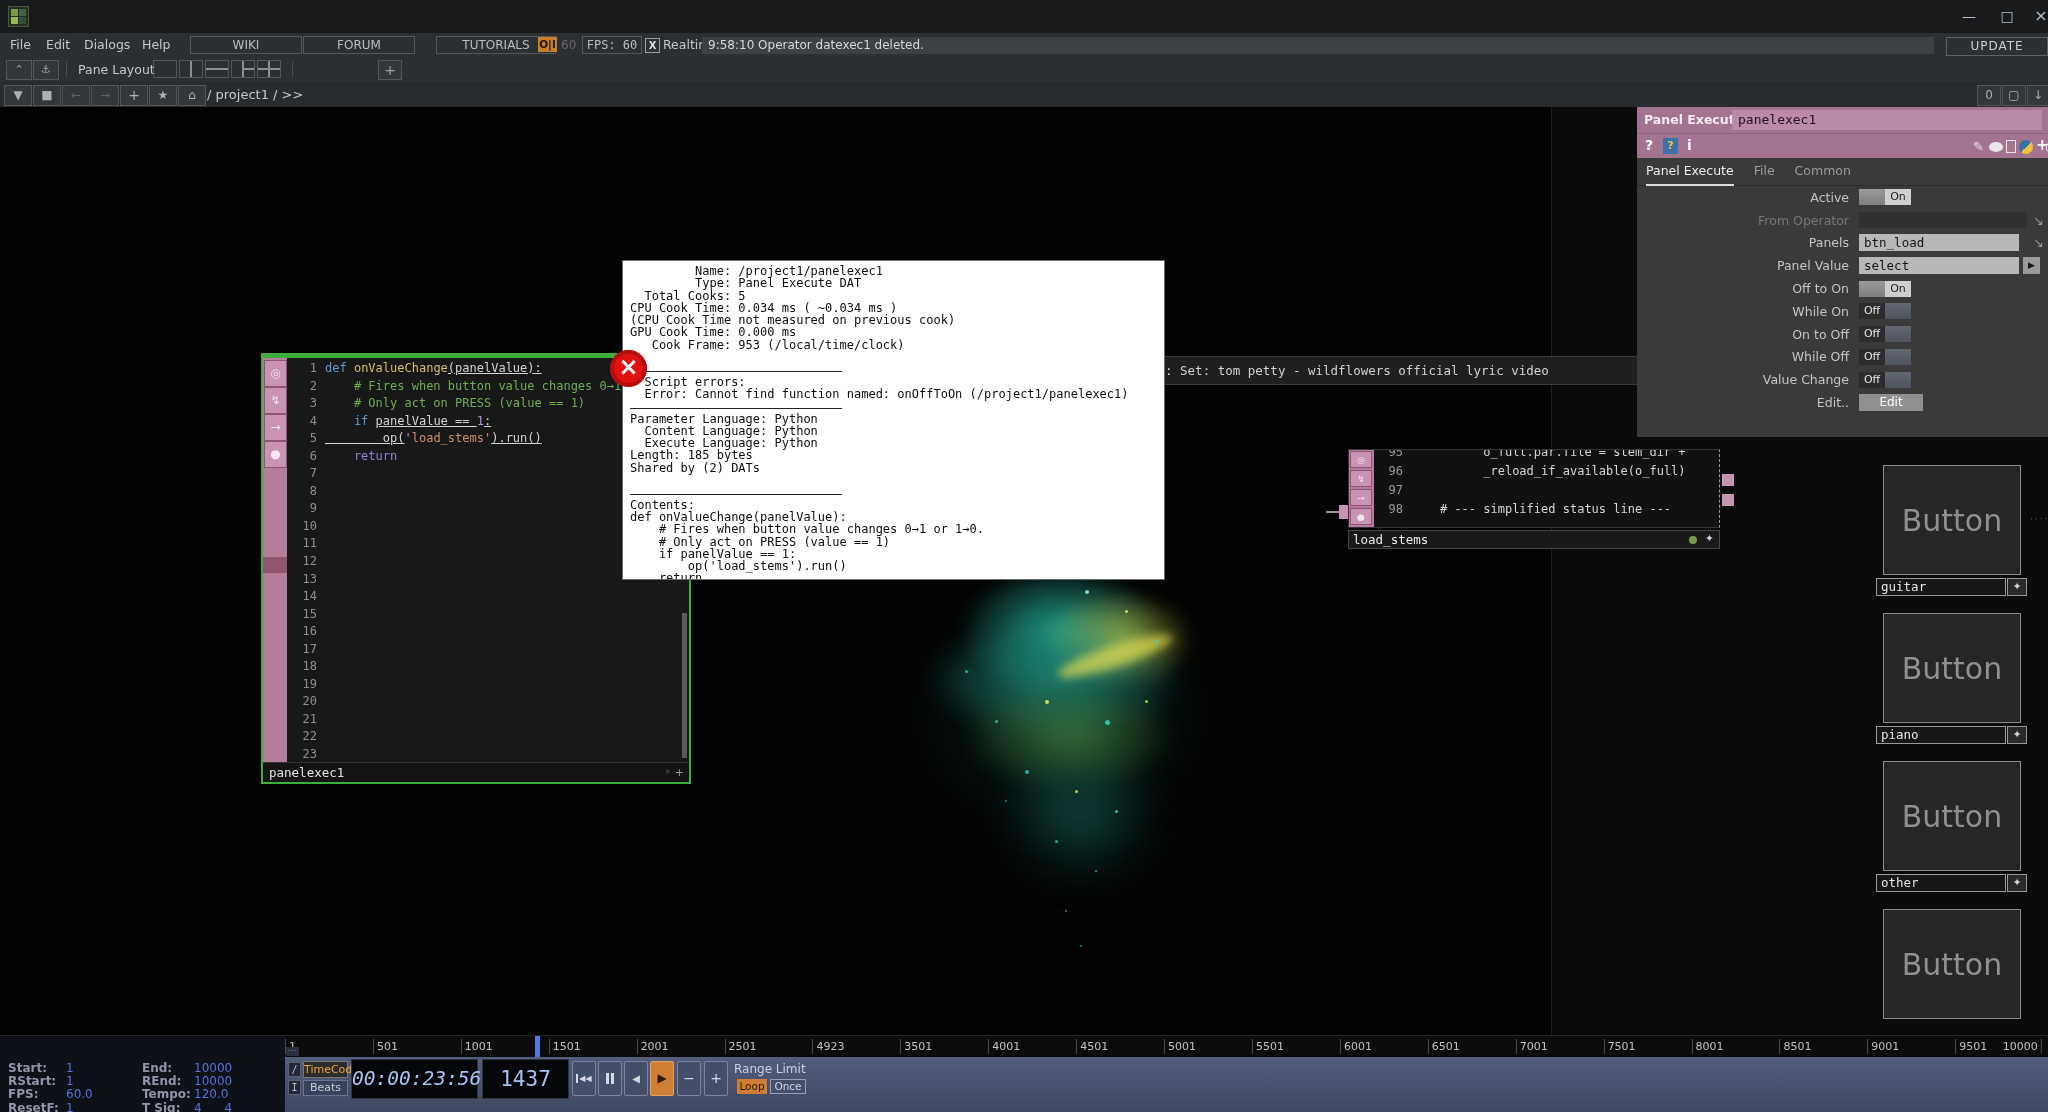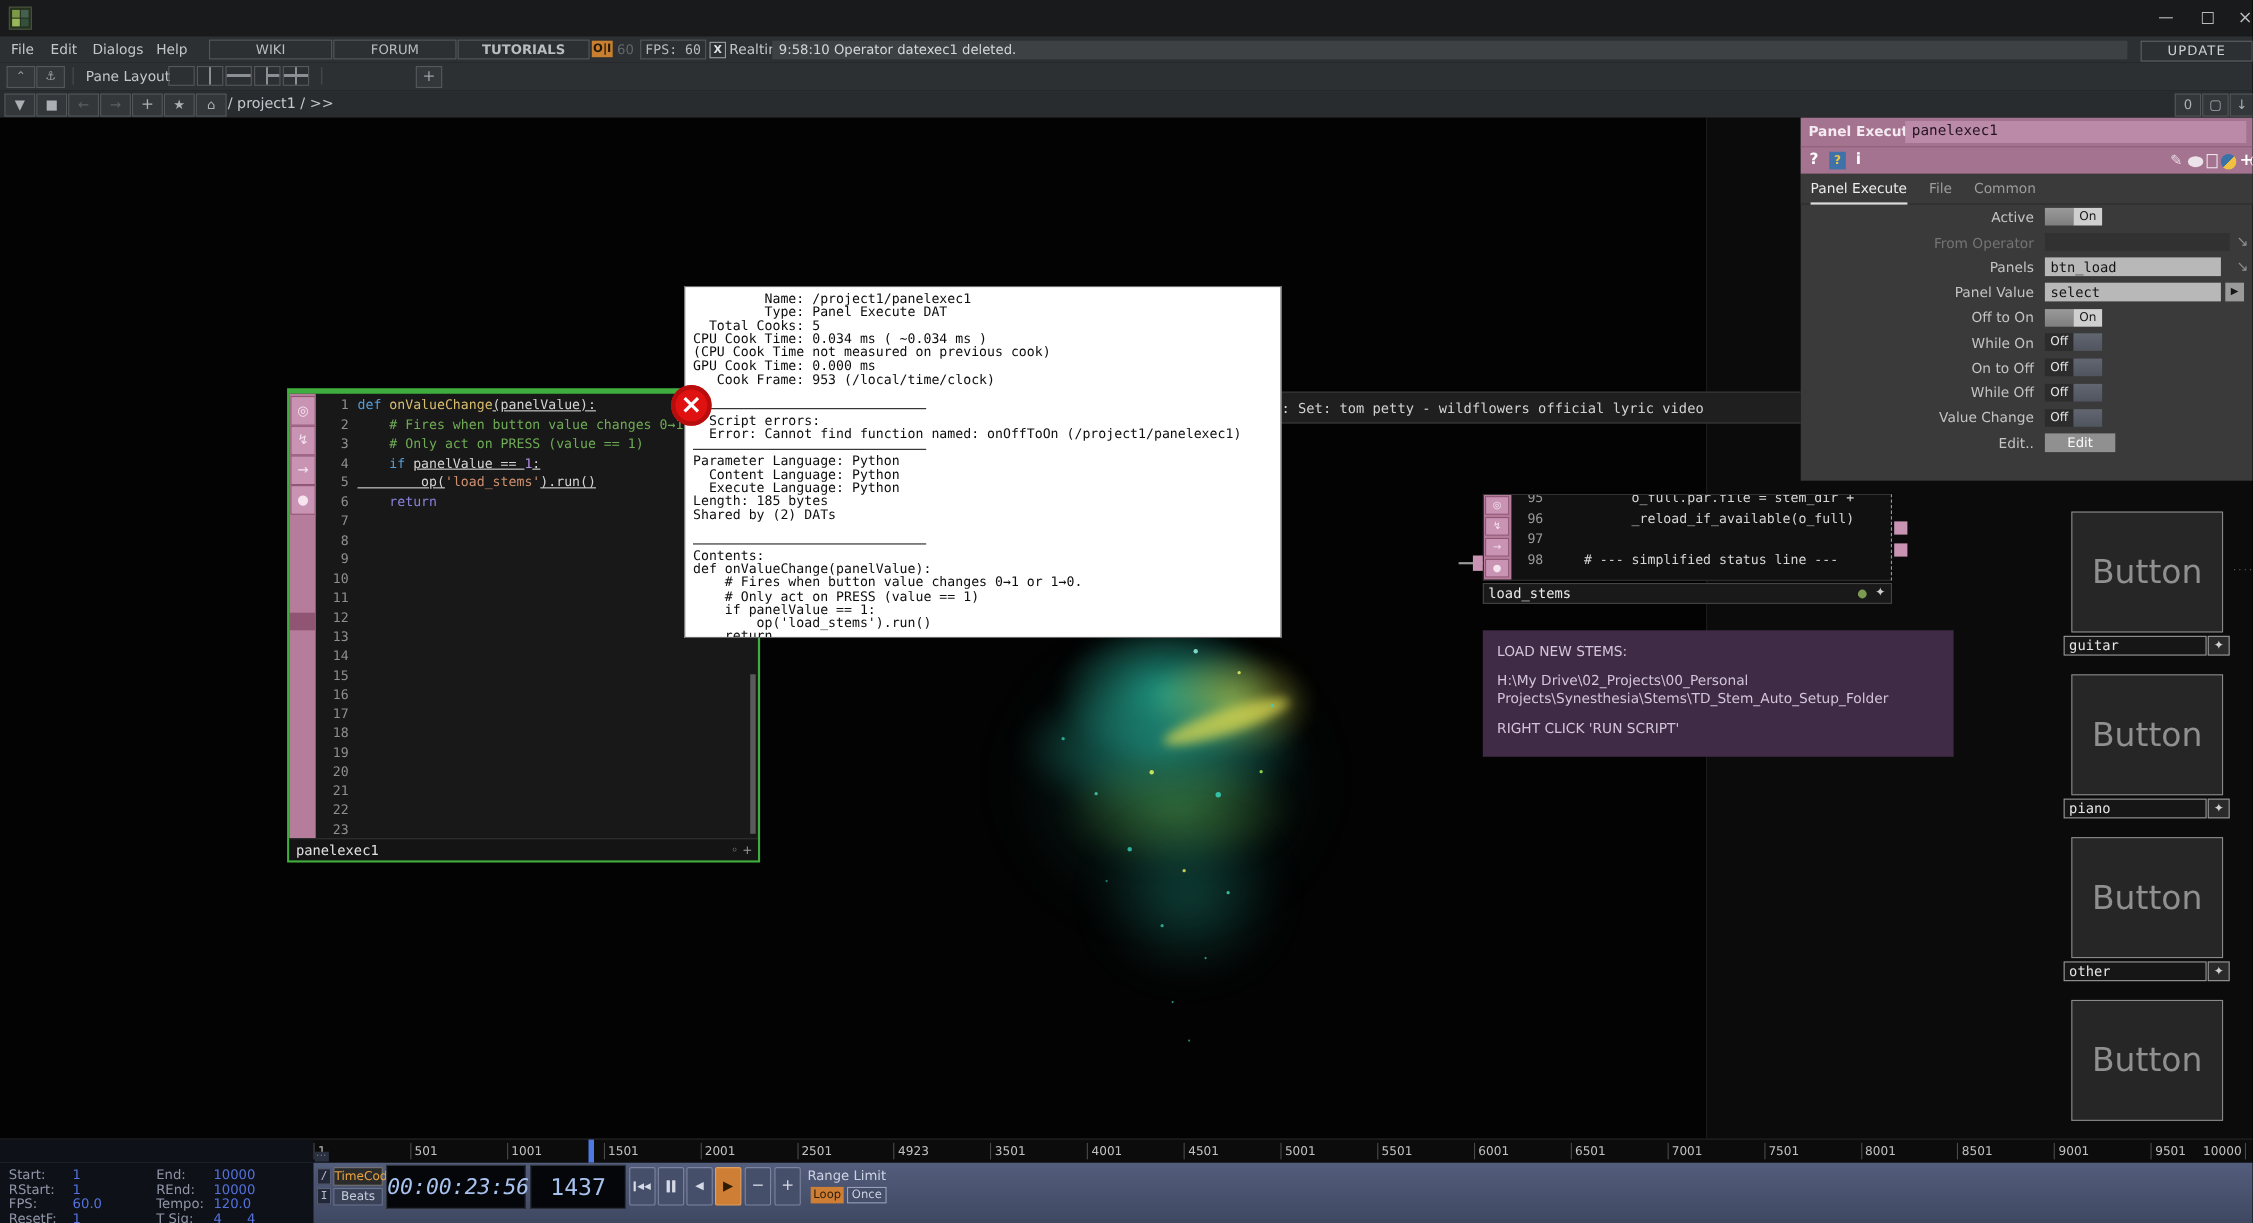--- a/index.html
+++ b/index.html
@@ -159,21 +159,21 @@
   .ruler-left{position:absolute;left:0;top:0;width:285px;height:22px;background:#0e1118;}
   .tick{position:absolute;top:3px;height:15px;border-left:1px solid #4a4a4a;padding-left:3px;font-size:11px;color:#c2c2c2;line-height:15px;}
   .tick.last{transform:translateX(-103%);border-left:none;border-right:1px solid #4a4a4a;padding-left:0;padding-right:3px;}
   .playhead{position:absolute;top:0;width:5px;height:21px;background:#4f79e0;}
   .dotsbox{position:absolute;left:286px;top:11px;width:13px;height:9px;background:#2b3040;color:#aab;font-size:7px;text-align:center;line-height:8px;letter-spacing:1px;}
 
   
   .bottombar{left:0;top:1057px;width:2048px;height:55px;z-index:3;background:linear-gradient(#535d7c,#3f4861);}
   .info-left{position:absolute;left:0;top:0;width:285px;height:55px;background:#0e1118;}
   .irow{display:grid;grid-template-columns:58px 76px 52px auto;padding-left:8px;height:13.2px;align-items:center;}
-  .il{font-size:12px;color:#9096a8;}
+  .il{font-size:12px;color:#9096a8;font-weight:bold;}
   .iv{font-size:12px;color:#5572dd;white-space:pre;}
   .xbtn{position:absolute;width:13px;height:15px;background:#232838;border:1px solid #5a6078;box-sizing:border-box;color:#b8bdd0;font-size:10px;text-align:center;line-height:13px;font-family:"DejaVu Sans Mono","Liberation Mono",monospace;}
   .tcbtn{position:absolute;left:303px;top:4px;width:45px;height:17px;background:#2b2b2b;border:1px solid #777;box-sizing:border-box;color:#e8a33f;font-size:11px;text-align:center;line-height:15px;}
   .btbtn{position:absolute;left:303px;top:23px;width:45px;height:16px;background:#3a4258;border:1px solid #6a7390;box-sizing:border-box;color:#c8cdda;font-size:11px;text-align:center;line-height:14px;}
   .lcd{position:absolute;top:2px;height:40px;background:#05060a;border:1px solid #30343c;box-sizing:border-box;color:#a8c2ee;text-align:center;font-family:"DejaVu Sans Mono","Liberation Mono",monospace;}
   .trbtn{position:absolute;top:4px;width:24px;height:35px;background:#454f6a;border:1px solid #7d84a0;border-radius:2px;box-sizing:border-box;color:#d6dae6;text-align:center;}
   .trbtn.play{background:#cf7f35;border-color:#e0a060;color:#301c04;}
   .pausebars i{display:inline-block;width:3px;height:11px;background:#d6dae6;margin:11px 1px 0 1px;}
   .rl-label{position:absolute;left:734px;top:5px;font-size:12px;color:#ccd2e0;}
   .loopbtn{position:absolute;left:737px;top:22px;width:30px;height:15px;background:#cf7f35;color:#2c1a06;font-size:10.5px;text-align:center;line-height:15px;}
@@ -196,21 +196,21 @@
     <div class="ab winctl" style="left:2028px;font-size:16px;">×</div>
   </div>
 
   <div class="ab menubar">
     <div class="ab mitem" style="left:10px;">File</div>
     <div class="ab mitem" style="left:46px;">Edit</div>
     <div class="ab mitem" style="left:84px;">Dialogs</div>
     <div class="ab mitem" style="left:142px;">Help</div>
     <div class="ab mbox" style="left:190px;width:110px;">WIKI</div>
     <div class="ab mbox" style="left:303px;width:110px;">FORUM</div>
-    <div class="ab mbox" style="left:416px;width:118px;font-weight:bold;">TUTORIALS</div>
+    <div class="ab mbox" style="left:436px;width:118px;">TUTORIALS</div>
     <div class="ab oibox" style="left:538px;">O|I</div>
     <div class="ab ghost60" style="left:561px;">60</div>
     <div class="ab mbox mono" style="left:582px;width:58px;">FPS:  60</div>
     <div class="ab cbbox">X</div>
     <div class="ab rtlabel">Realtime</div>
     <div class="ab statusmsg">9:58:10 Operator datexec1 deleted.</div>
     <div class="ab updatebtn">UPDATE</div>
   </div>
 
   <div class="ab toolbar">
@@ -370,28 +370,20 @@
     <div class="st-intab"></div>
     <div class="st-conn" style="left:374px;top:25px;"></div>
     <div class="st-conn" style="left:374px;top:45px;"></div>
     <div class="st-namebar">
       <div class="st-name">load_stems</div>
       <div class="st-dot"></div>
       <div class="st-star">✦</div>
     </div>
   </div>
 
-  <div class="ab notes">
-      <div class="nt-line">LOAD NEW STEMS:</div>
-      <div class="nt-blank"></div>
-      <div class="nt-line">H:\My Drive\02_Projects\00_Personal</div>
-      <div class="nt-line">Projects\Synesthesia\Stems\TD_Stem_Auto_Setup_Folder</div>
-      <div class="nt-blank"></div>
-      <div class="nt-line">RIGHT CLICK 'RUN SCRIPT'</div>
-    </div>
 
   <div class="ab dialog">
     <div class="dlg-h1">
       <div class="dlg-type">Panel Execute</div>
       <div class="dlg-namefield">panelexec1</div>
     </div>
     <div class="dlg-h2">
       <div class="hic" style="left:8px;">?</div>
       <div class="pyhelp">?</div>
       <div class="hic" style="left:50px;">i</div>

